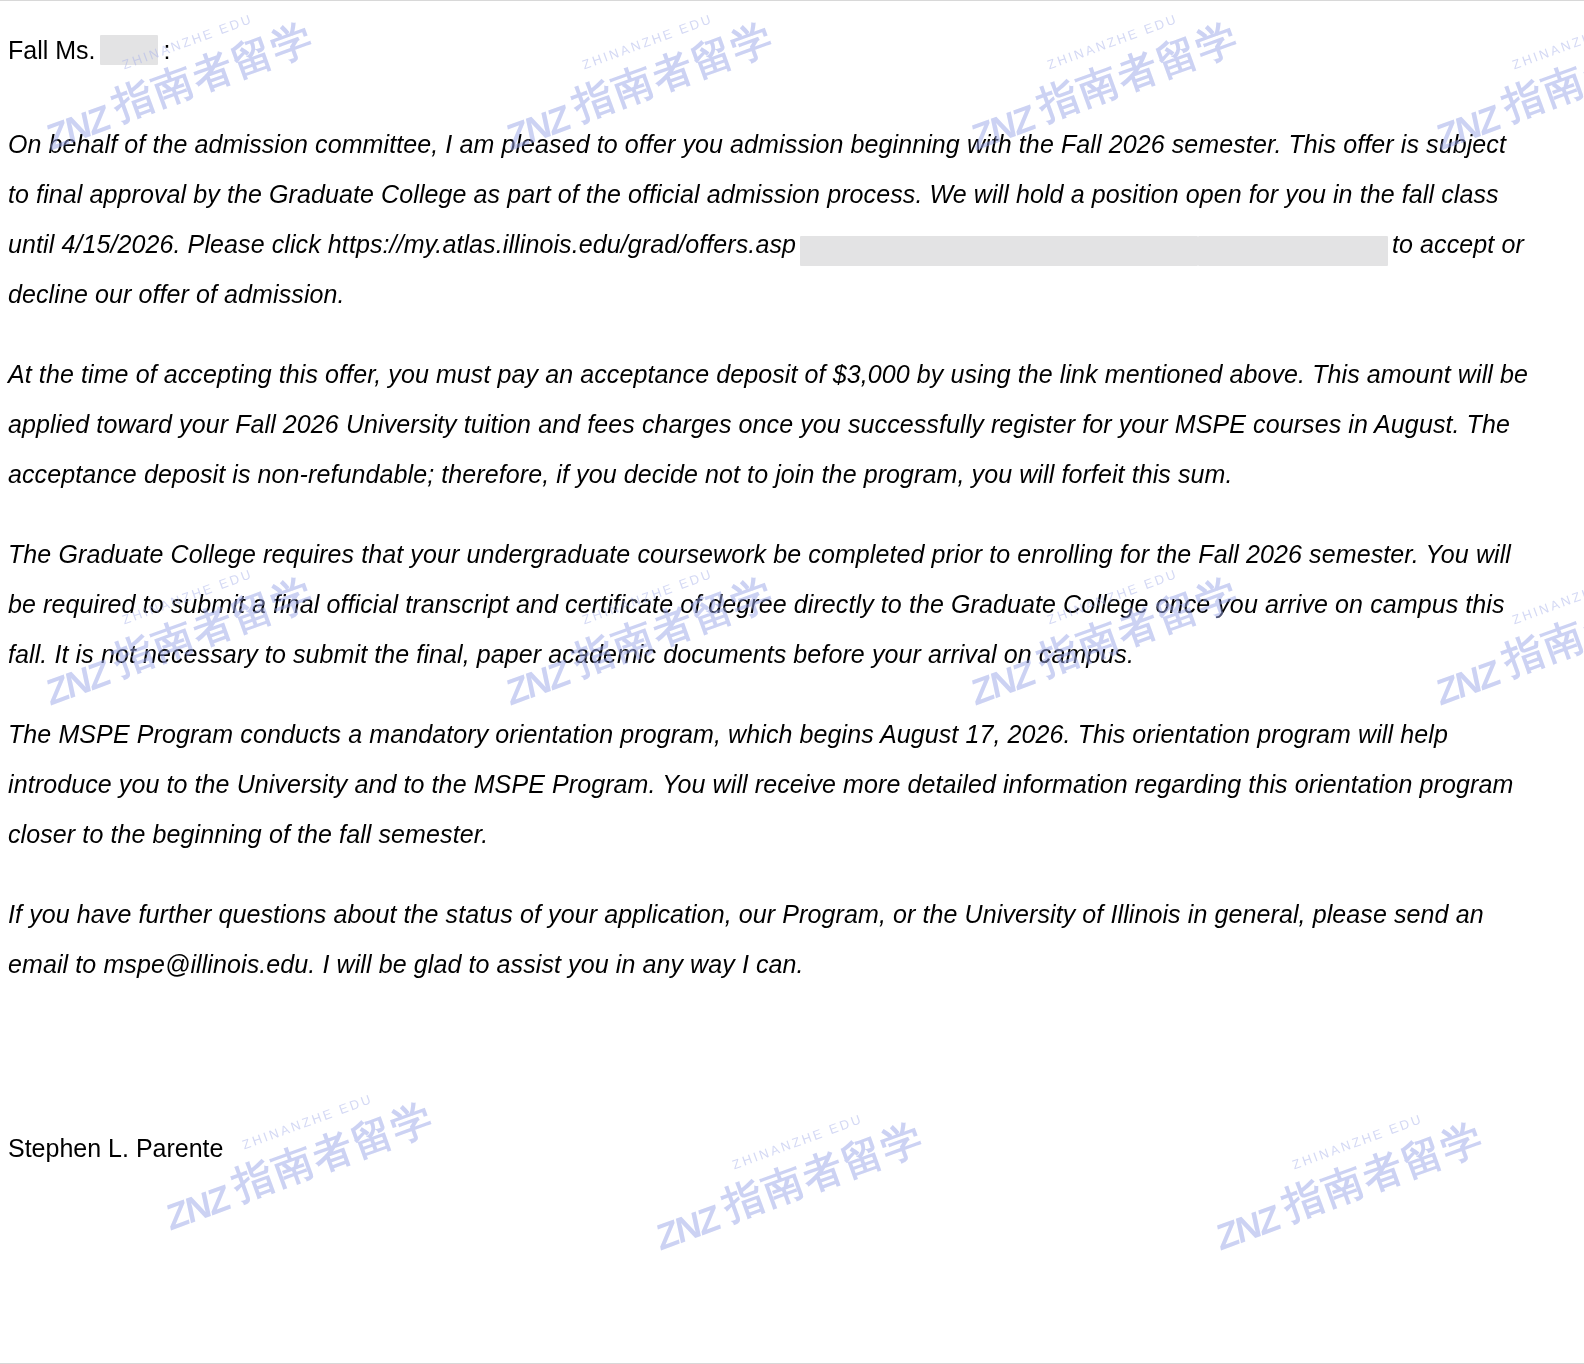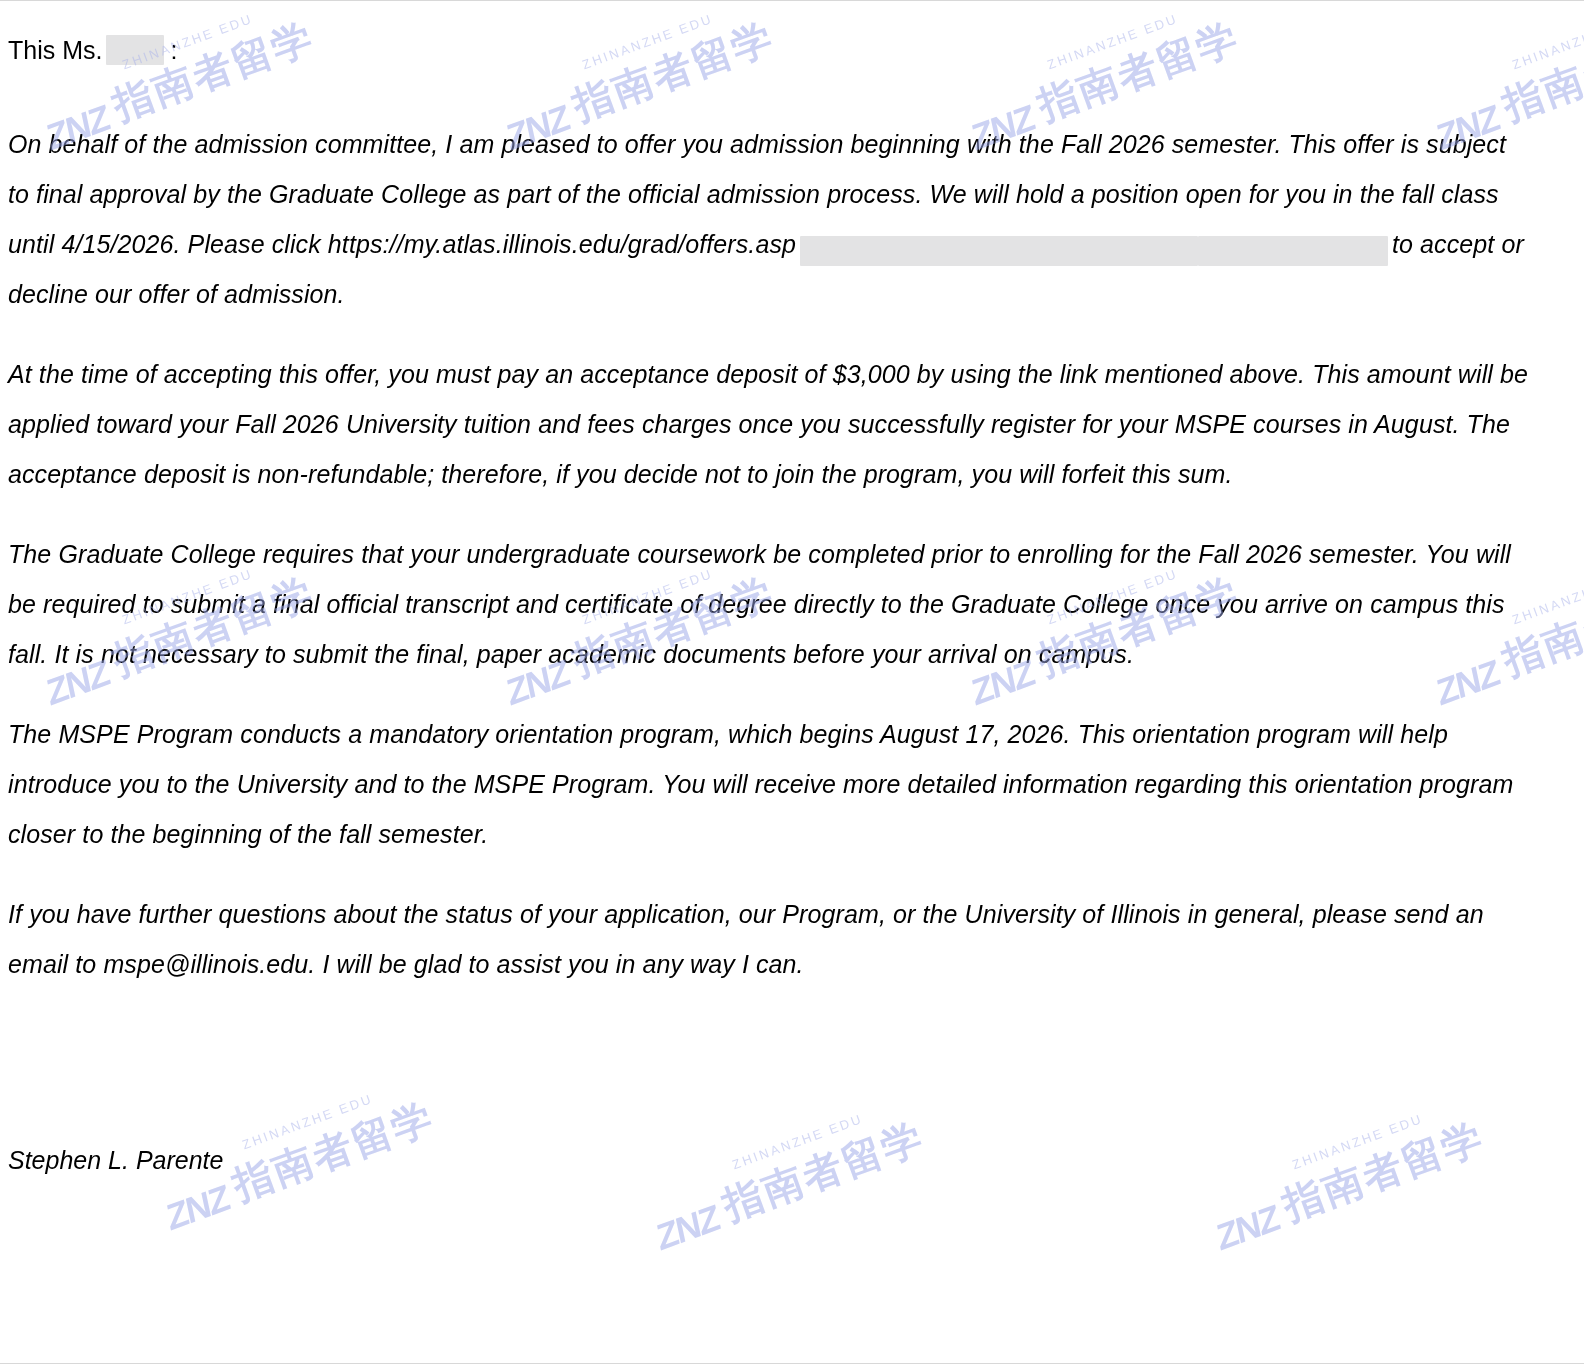--- a/index.html
+++ b/index.html
@@ -74,22 +74,21 @@
     top: 5px;
   }
   .gap-before-sign {
     height: 64px;
   }
   .sign-block {
     font-size: 25px;
     line-height: 42px;
   }
   .sign-name {
-    margin-top: 12px;
-    font-style: italic;
+    margin-top: 0;
   }
   
   .wm-layer {
     position: absolute;
     inset: 0;
     z-index: 5;
     pointer-events: none;
     overflow: hidden;
   }
   .wm {
@@ -128,21 +127,21 @@
   }
 </style>
 </head>
 <body>
 
 <div class="page">
 
   <div class="letter-body">
 
     <div class="salutation">
-      <span>This Ms.</span>
+      <span>Fall Ms.</span>
       <span class="redact redact-name"></span>
       <span>:</span>
     </div>
 
     <p class="para">
       <span>On behalf of the admission committee, I am pleased to offer you admission beginning with the Fall 2026 semester. This offer is subject to final approval by the Graduate College as part of the official admission process. We will hold a position open for you in the fall class until 4/15/2026. Please click https://my.atlas.illinois.edu/grad/offers.asp</span><span class="redact redact-link-1"></span><span class="redact redact-link-2"></span><span>to accept or decline our offer of admission.</span>
     </p>
 
     <p class="para">At the time of accepting this offer, you must pay an acceptance deposit of $3,000 by using the link mentioned above. This amount will be applied toward your Fall 2026 University tuition and fees charges once you successfully register for your MSPE courses in August. The acceptance deposit is non-refundable; therefore, if you decide not to join the program, you will forfeit this sum.</p>
 

